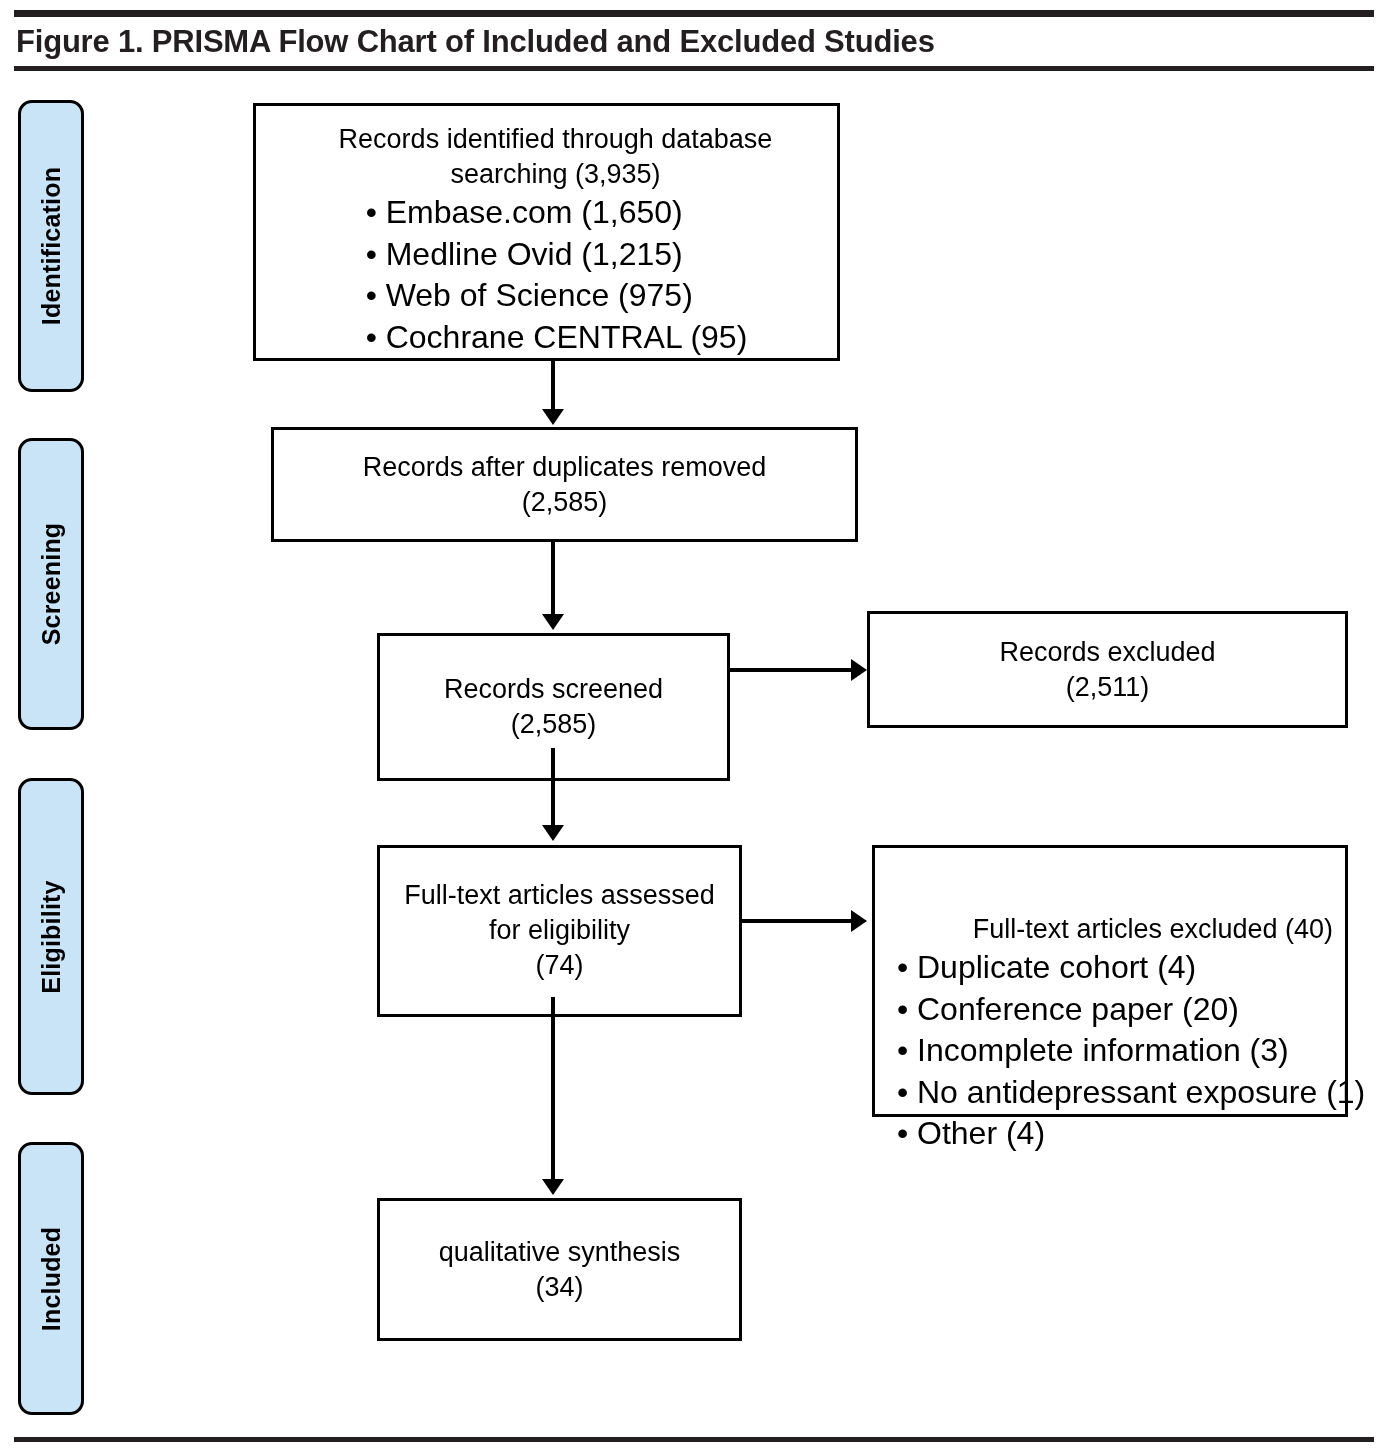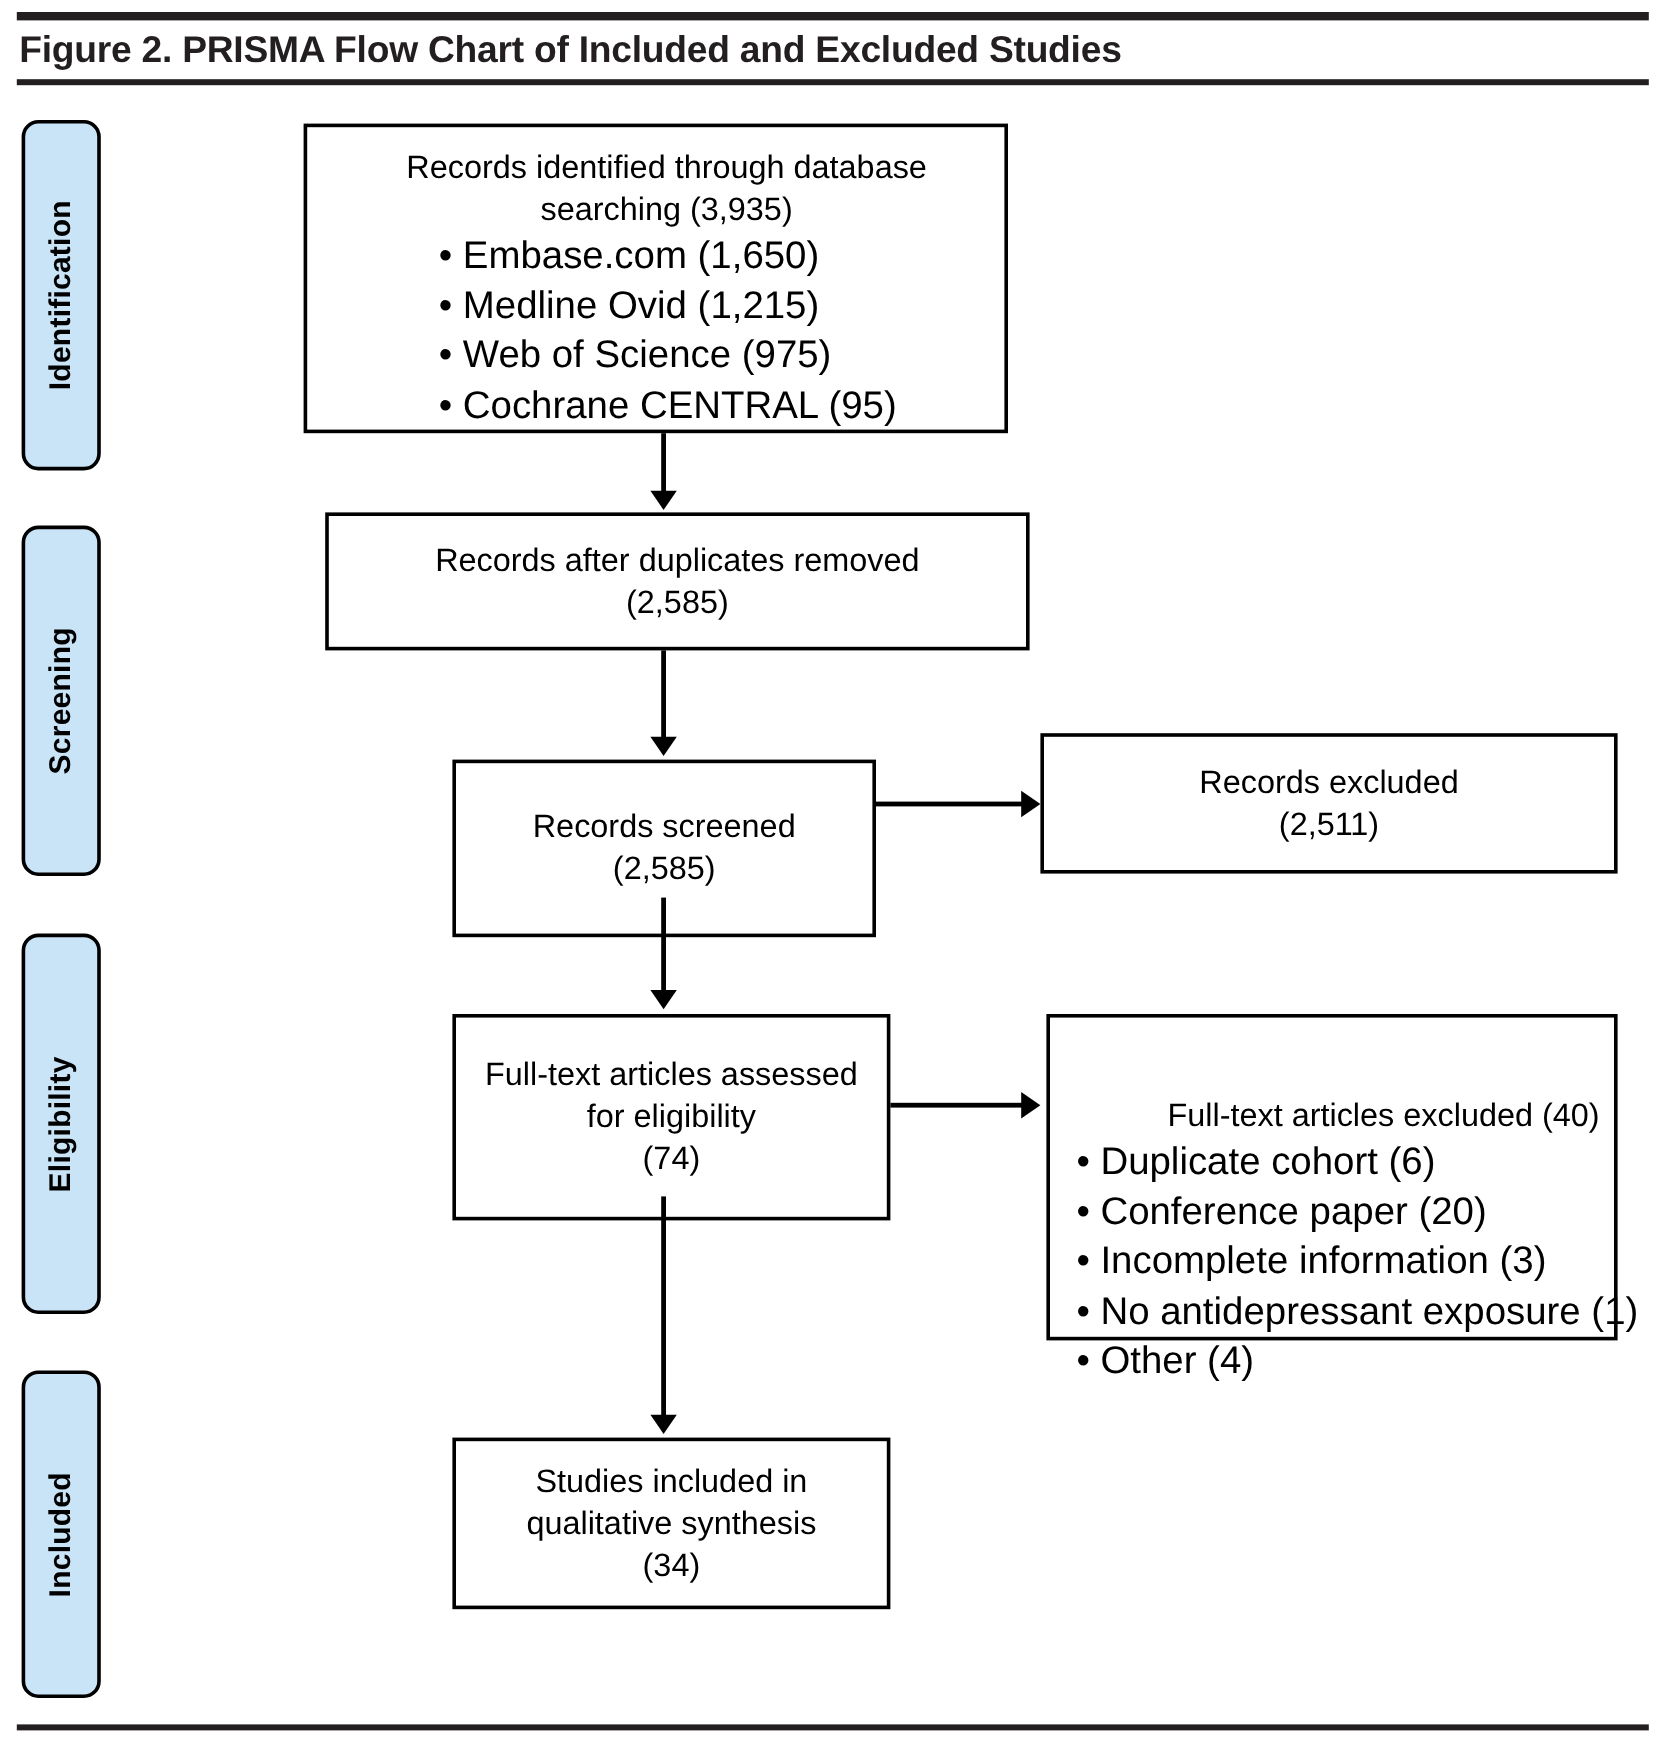--- a/index.html
+++ b/index.html
@@ -165,21 +165,21 @@
     border-bottom: 11px solid transparent;
     border-left: 16px solid #000000;
   }
 </style>
 </head>
 <body>
 
 <div id="page">
 
   <div class="rule-top"></div>
-  <div class="fig-title">Figure 2. PRISMA Flow Chart of Included and Excluded Studies</div>
+  <div class="fig-title">Figure 1. PRISMA Flow Chart of Included and Excluded Studies</div>
   <div class="rule-under-title"></div>
 
   <div class="stage" style="top:100px; height:292px;">
     <span class="stage-label">Identification</span>
   </div>
   <div class="stage" style="top:438px; height:292px;">
     <span class="stage-label">Screening</span>
   </div>
   <div class="stage" style="top:778px; height:317px;">
     <span class="stage-label">Eligibility</span>
@@ -242,35 +242,34 @@
     </div>
   </div>
 
   <div class="hline" style="left:742px; top:919px; width:114px;"></div>
   <div class="arrow-right" style="left:851px; top:910px;"></div>
 
   <div class="fbox" style="left:872px; top:845px; width:476px; height:272px;">
     <div class="fbox-inner top-aligned" style="padding-left:20px;">
       <div class="ftext left">Full-text articles excluded (40)</div>
       <ul class="flist">
-        <li>Duplicate cohort (6)</li>
+        <li>Duplicate cohort (4)</li>
         <li>Conference paper (20)</li>
         <li>Incomplete information (3)</li>
         <li>No antidepressant exposure (1)</li>
         <li>Other (4)</li>
       </ul>
     </div>
   </div>
 
   <div class="vline" style="left:551px; top:997px; height:185px;"></div>
   <div class="arrow-down" style="left:542px; top:1179px;"></div>
 
   <div class="fbox" style="left:377px; top:1198px; width:365px; height:143px;">
     <div class="fbox-inner">
-      <div class="ftext">Studies included in</div>
       <div class="ftext">qualitative synthesis</div>
       <div class="ftext">(34)</div>
     </div>
   </div>
 
   <div class="rule-bottom"></div>
 
 </div>
 
 </body></html>

